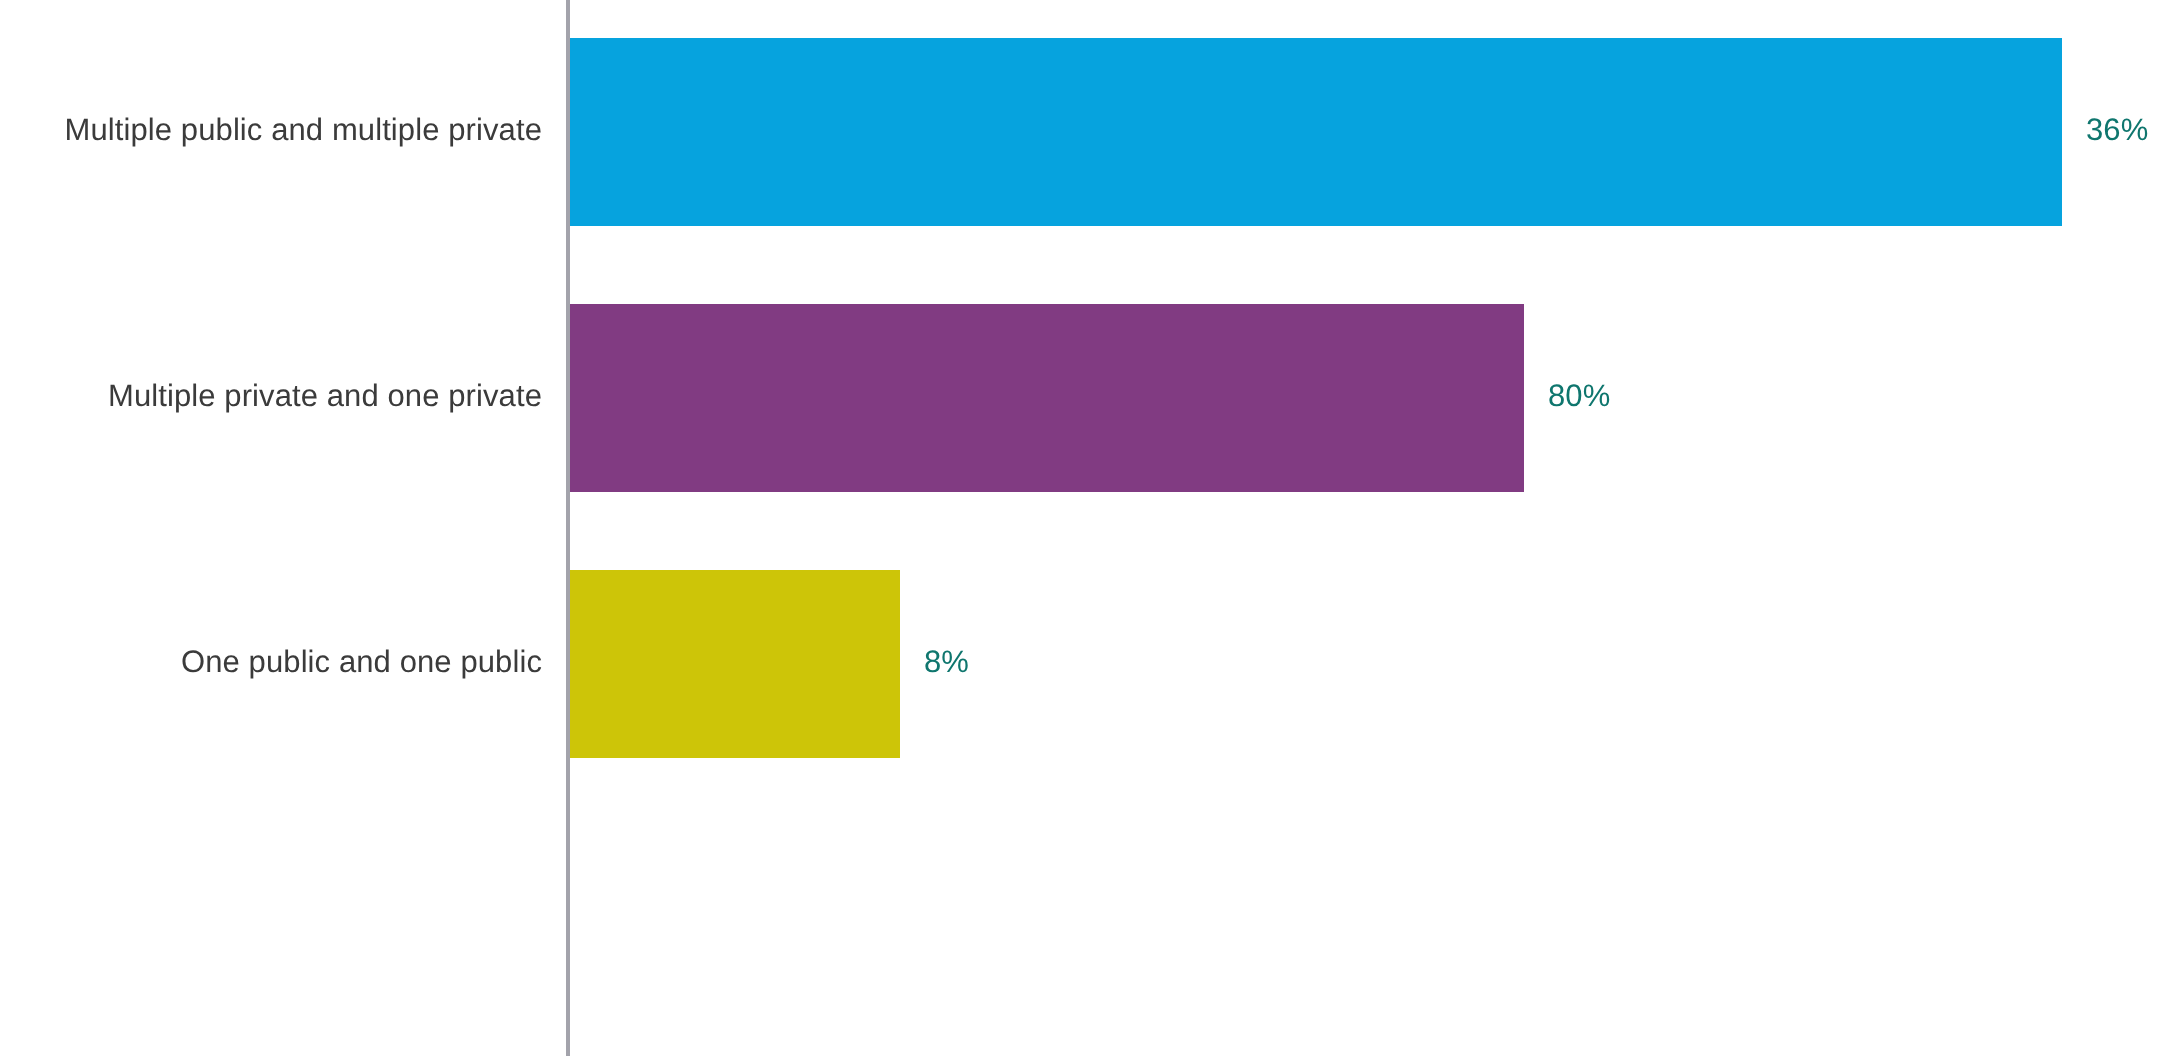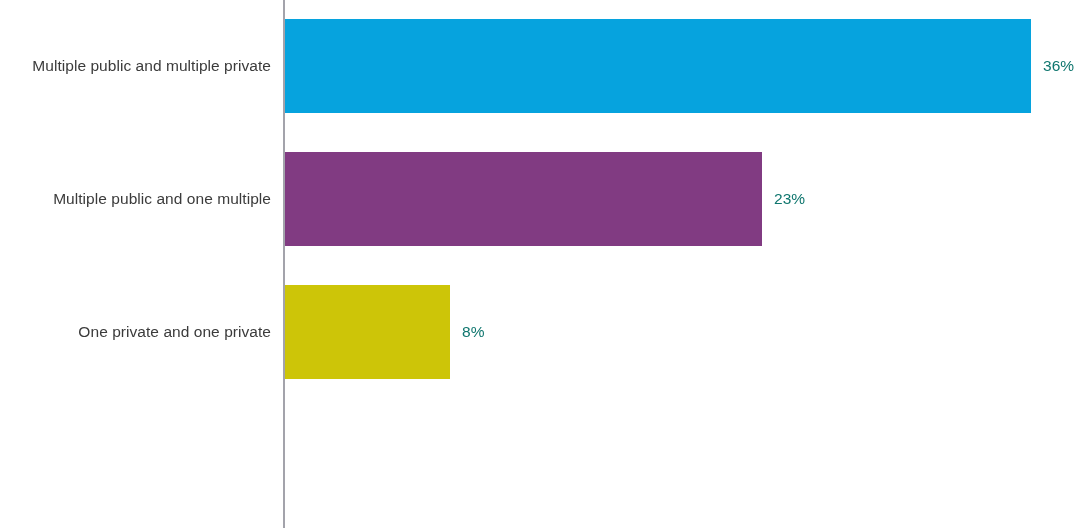--- a/index.html
+++ b/index.html
@@ -84,26 +84,26 @@
 
   <div id="plot-area">
 
     <div class="bar-row" style="top: 19px;">
       <div class="cat-label">Multiple public and multiple private</div>
       <div class="bar-rect" style="width: 746px; background: rgb(6, 163, 222);"></div>
       <div class="bar-value" style="left: 1043px;">36%</div>
     </div>
 
     <div class="bar-row" style="top: 152px;">
-      <div class="cat-label">Multiple public and one multiple</div>
+      <div class="cat-label">Multiple private and one private</div>
       <div class="bar-rect" style="width: 477px; background: rgb(129, 59, 130);"></div>
-      <div class="bar-value" style="left: 774px;">23%</div>
+      <div class="bar-value" style="left: 774px;">80%</div>
     </div>
 
     <div class="bar-row" style="top: 285px;">
-      <div class="cat-label">One private and one private</div>
+      <div class="cat-label">One public and one public</div>
       <div class="bar-rect" style="width: 165px; background: rgb(205, 197, 8);"></div>
       <div class="bar-value" style="left: 462px;">8%</div>
     </div>
 
 
   </div>
 </div>
 
 </body></html>

